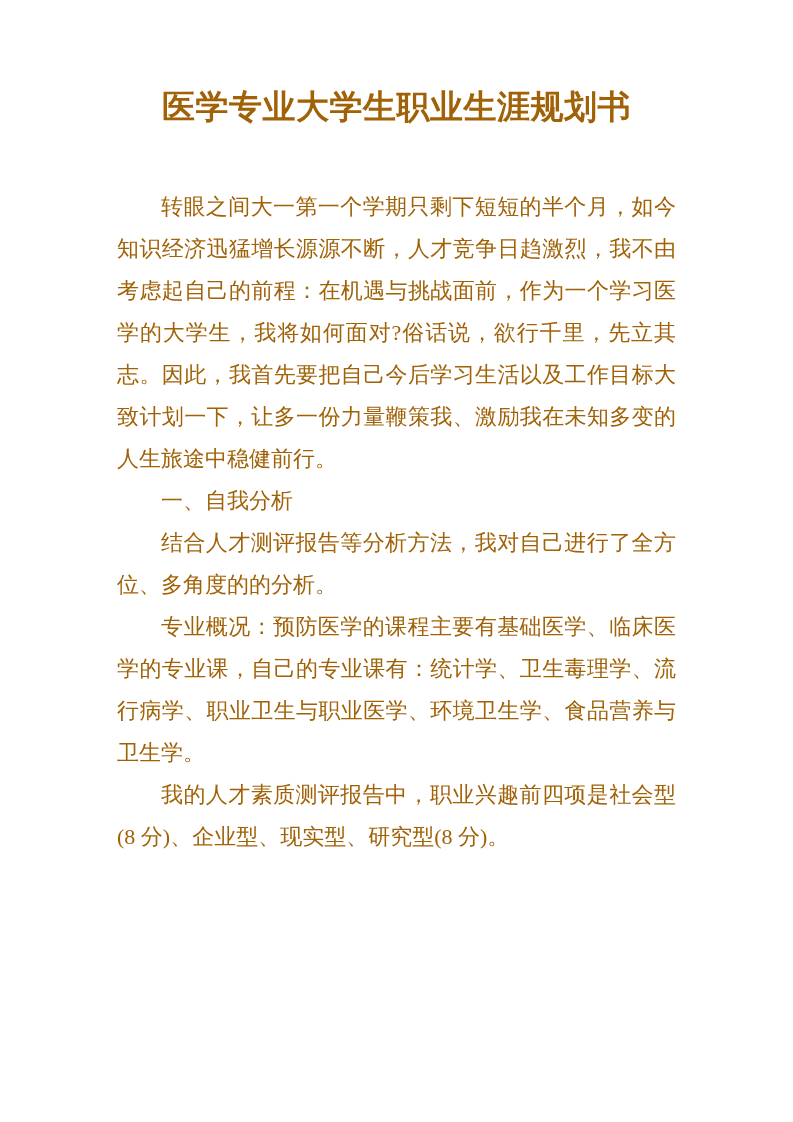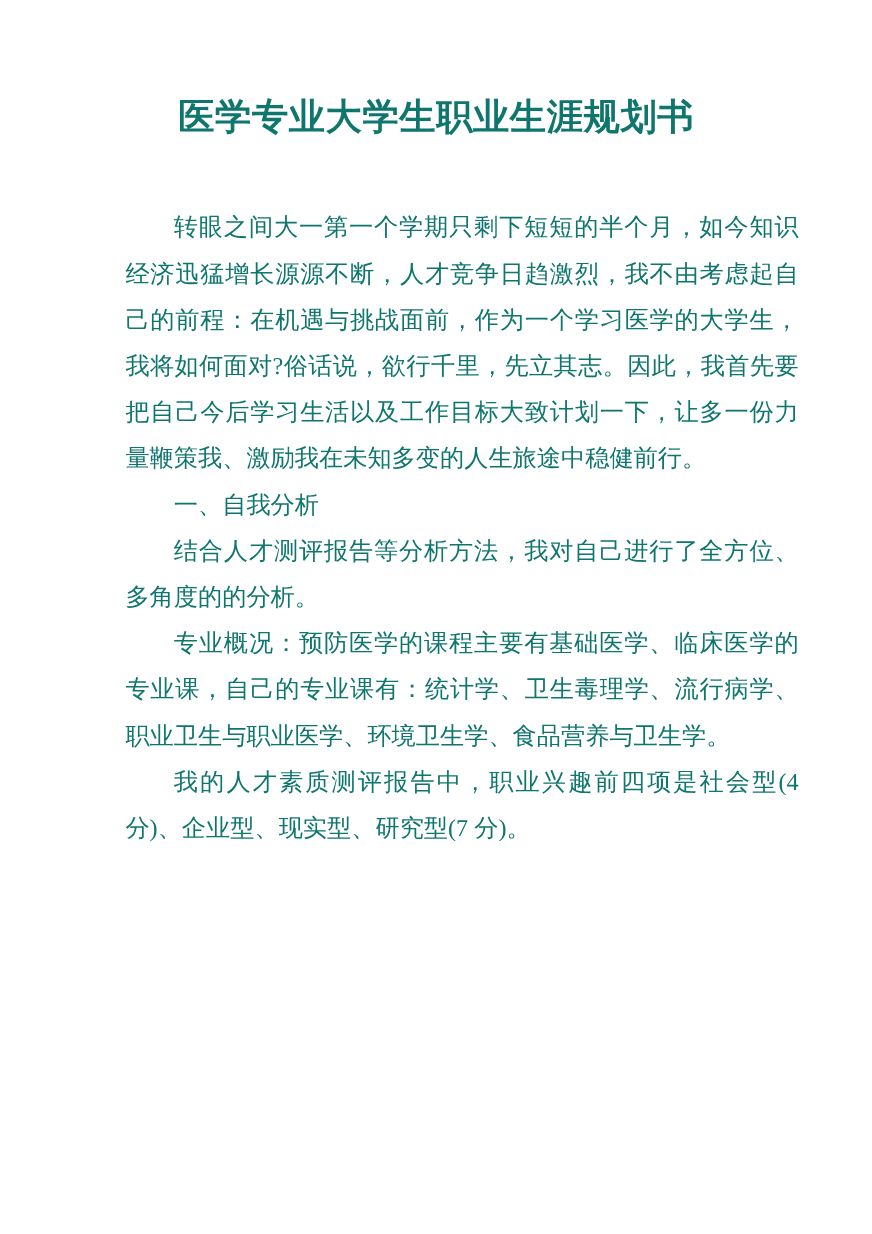--- a/index.html
+++ b/index.html
@@ -7,37 +7,36 @@
     padding: 0;
     background: #ffffff;
   }
   .page {
     position: relative;
     width: 793px;
     height: 1122px;
     margin: 0 auto;
     background: #ffffff;
     box-sizing: border-box;
-    padding: 0 67px;
+    padding: 0 117px;
     overflow: hidden;
     font-family: "Liberation Serif", "DejaVu Serif", serif;
-    color: #0f766e;
+    color: #a16207;
   }
   .doc-title {
     margin: 85px 0 0 0;
     text-align: center;
     font-size: 33px;
     line-height: 45px;
     font-weight: 700;
     letter-spacing: 0.5px;
     white-space: nowrap;
   }
   .doc-body {
     margin-top: 56px;
-    margin-left: 47px;
   }
   .para {
     margin: 0;
     font-size: 22px;
     line-height: 42px;
     text-align: justify;
     text-indent: 2em;
     word-break: break-all;
   }
 </style>
@@ -45,15 +44,15 @@
 <body>
 
 <div class="page">
   <h1 class="doc-title">医学专业大学生职业生涯规划书</h1>
 
   <div class="doc-body">
     <p class="para">转眼之间大一第一个学期只剩下短短的半个月，如今知识经济迅猛增长源源不断，人才竞争日趋激烈，我不由考虑起自己的前程：在机遇与挑战面前，作为一个学习医学的大学生，我将如何面对?俗话说，欲行千里，先立其志。因此，我首先要把自己今后学习生活以及工作目标大致计划一下，让多一份力量鞭策我、激励我在未知多变的人生旅途中稳健前行。</p>
     <p class="para">一、自我分析</p>
     <p class="para">结合人才测评报告等分析方法，我对自己进行了全方位、多角度的的分析。</p>
     <p class="para">专业概况：预防医学的课程主要有基础医学、临床医学的专业课，自己的专业课有：统计学、卫生毒理学、流行病学、职业卫生与职业医学、环境卫生学、食品营养与卫生学。</p>
-    <p class="para">我的人才素质测评报告中，职业兴趣前四项是社会型(4 分)、企业型、现实型、研究型(7 分)。</p>
+    <p class="para">我的人才素质测评报告中，职业兴趣前四项是社会型(8 分)、企业型、现实型、研究型(8 分)。</p>
   </div>
 </div>
 
 </body></html>

